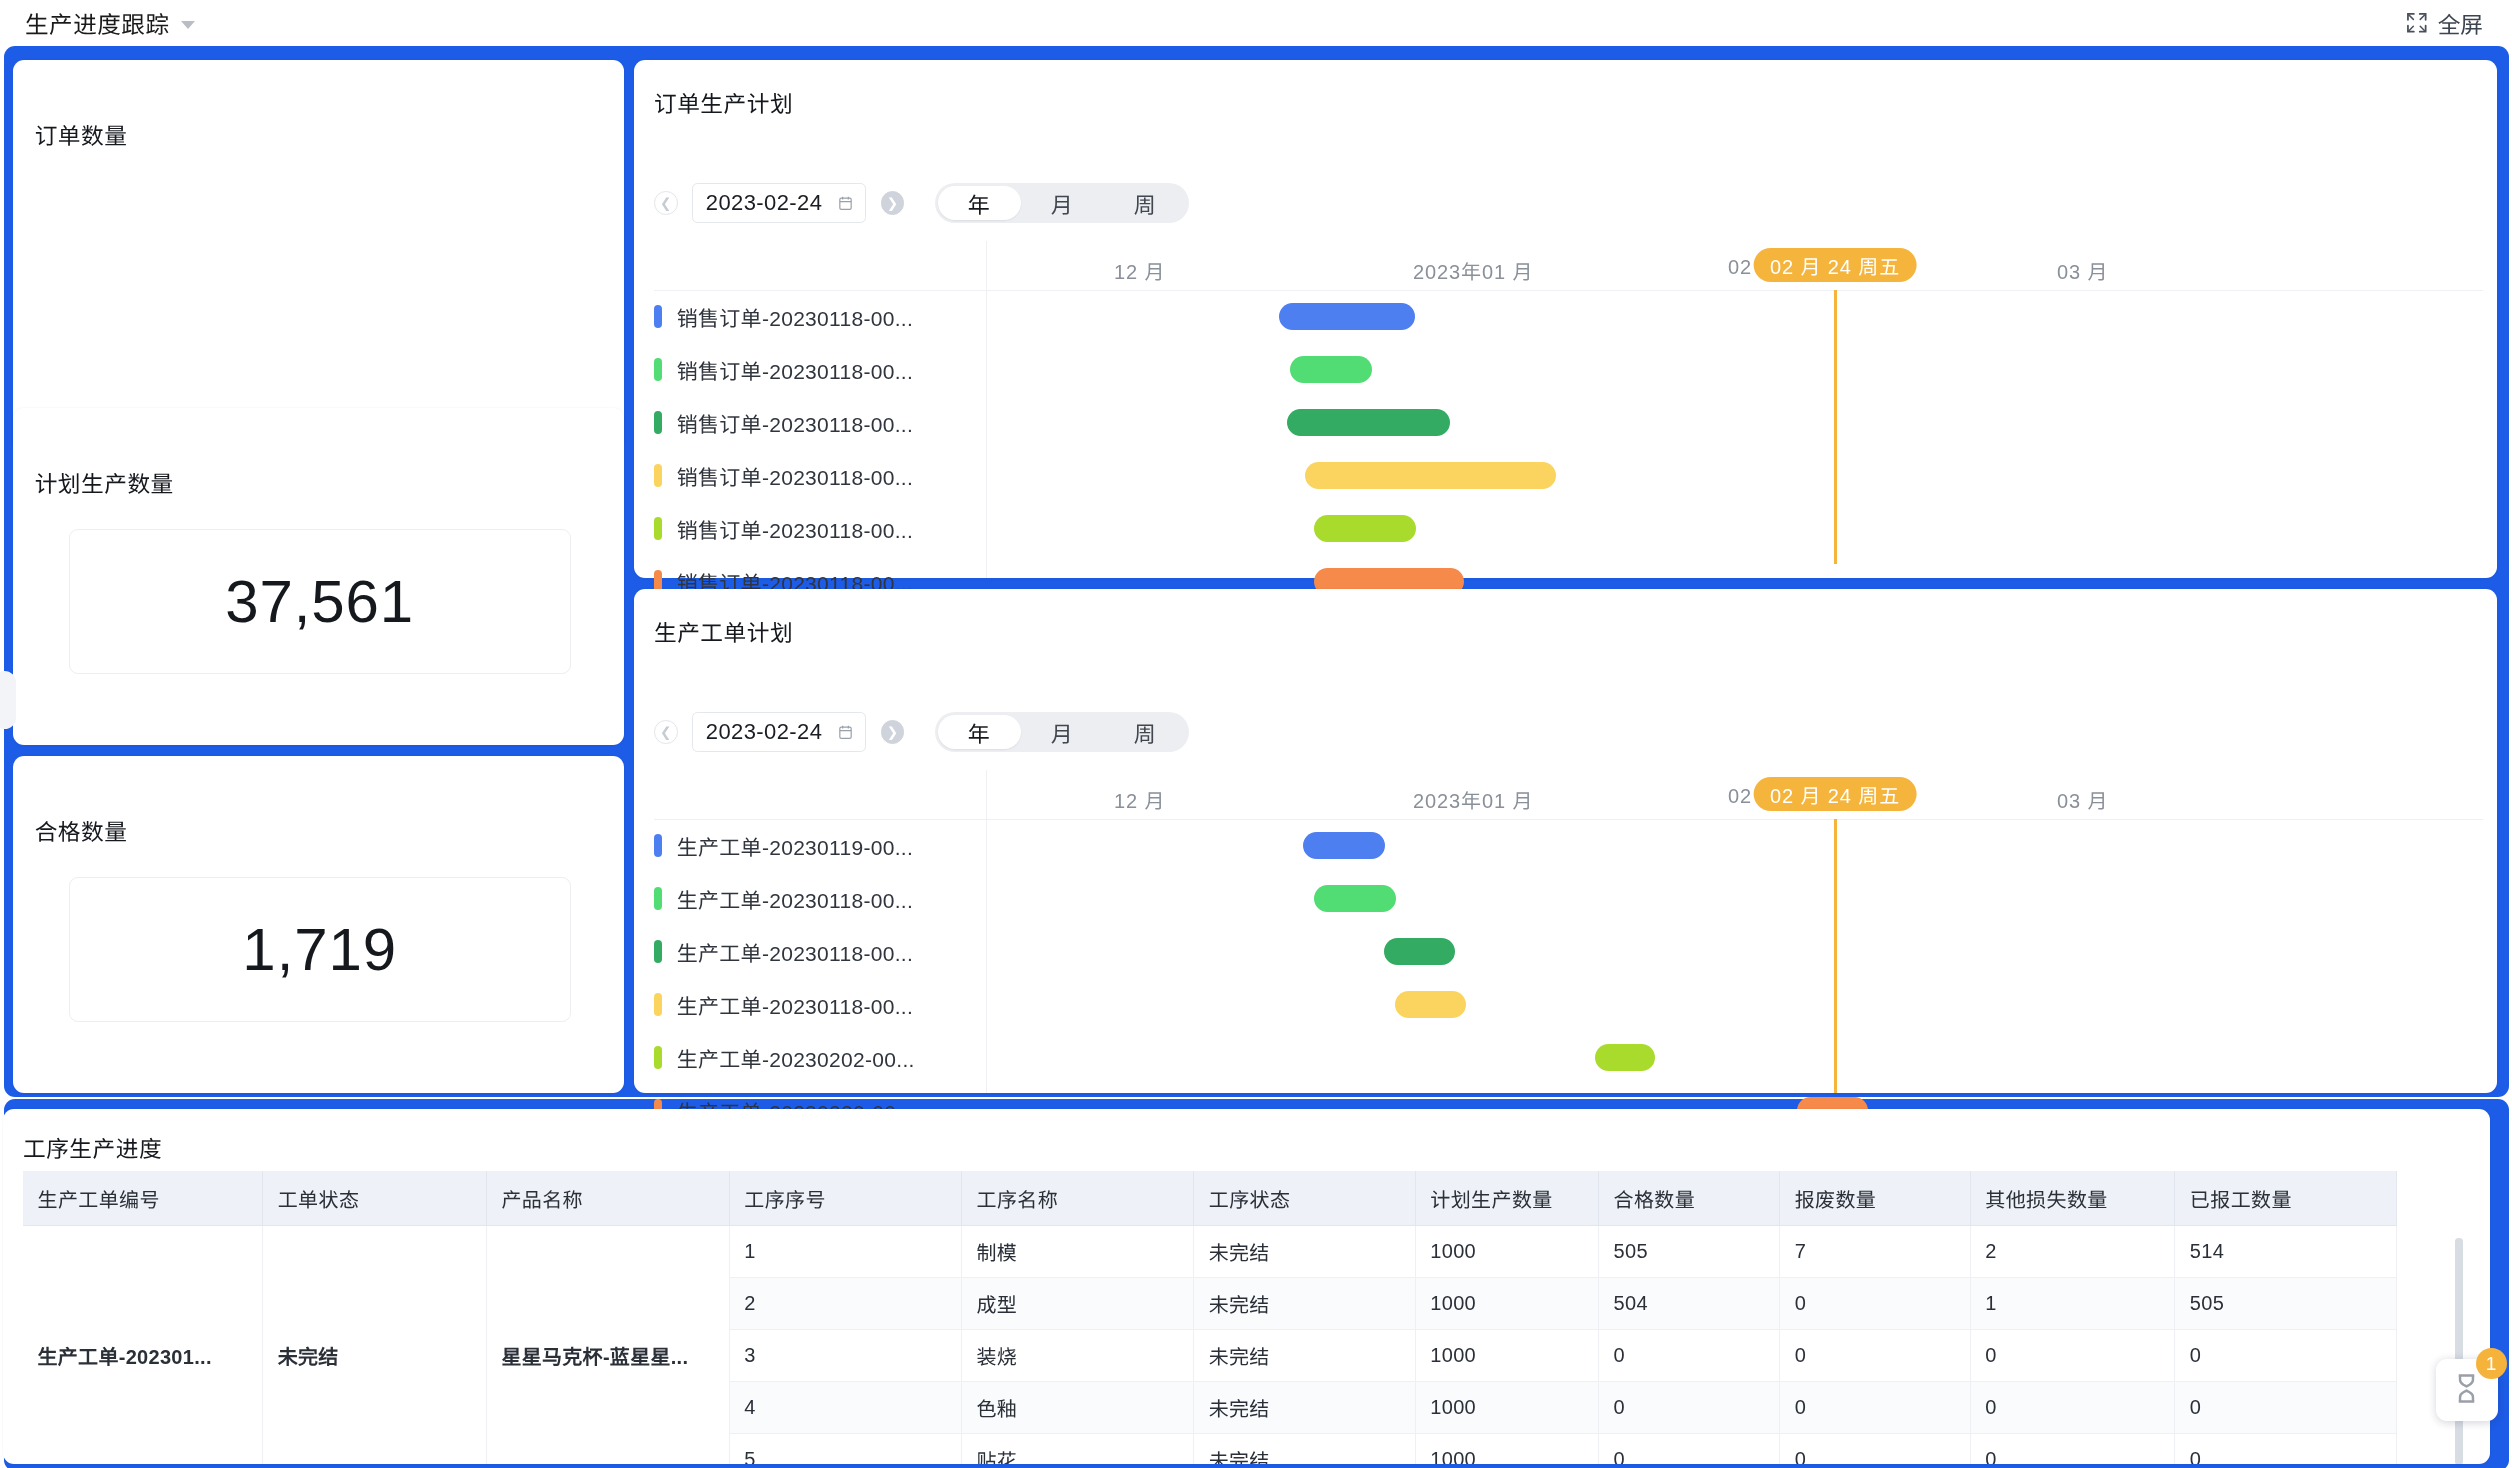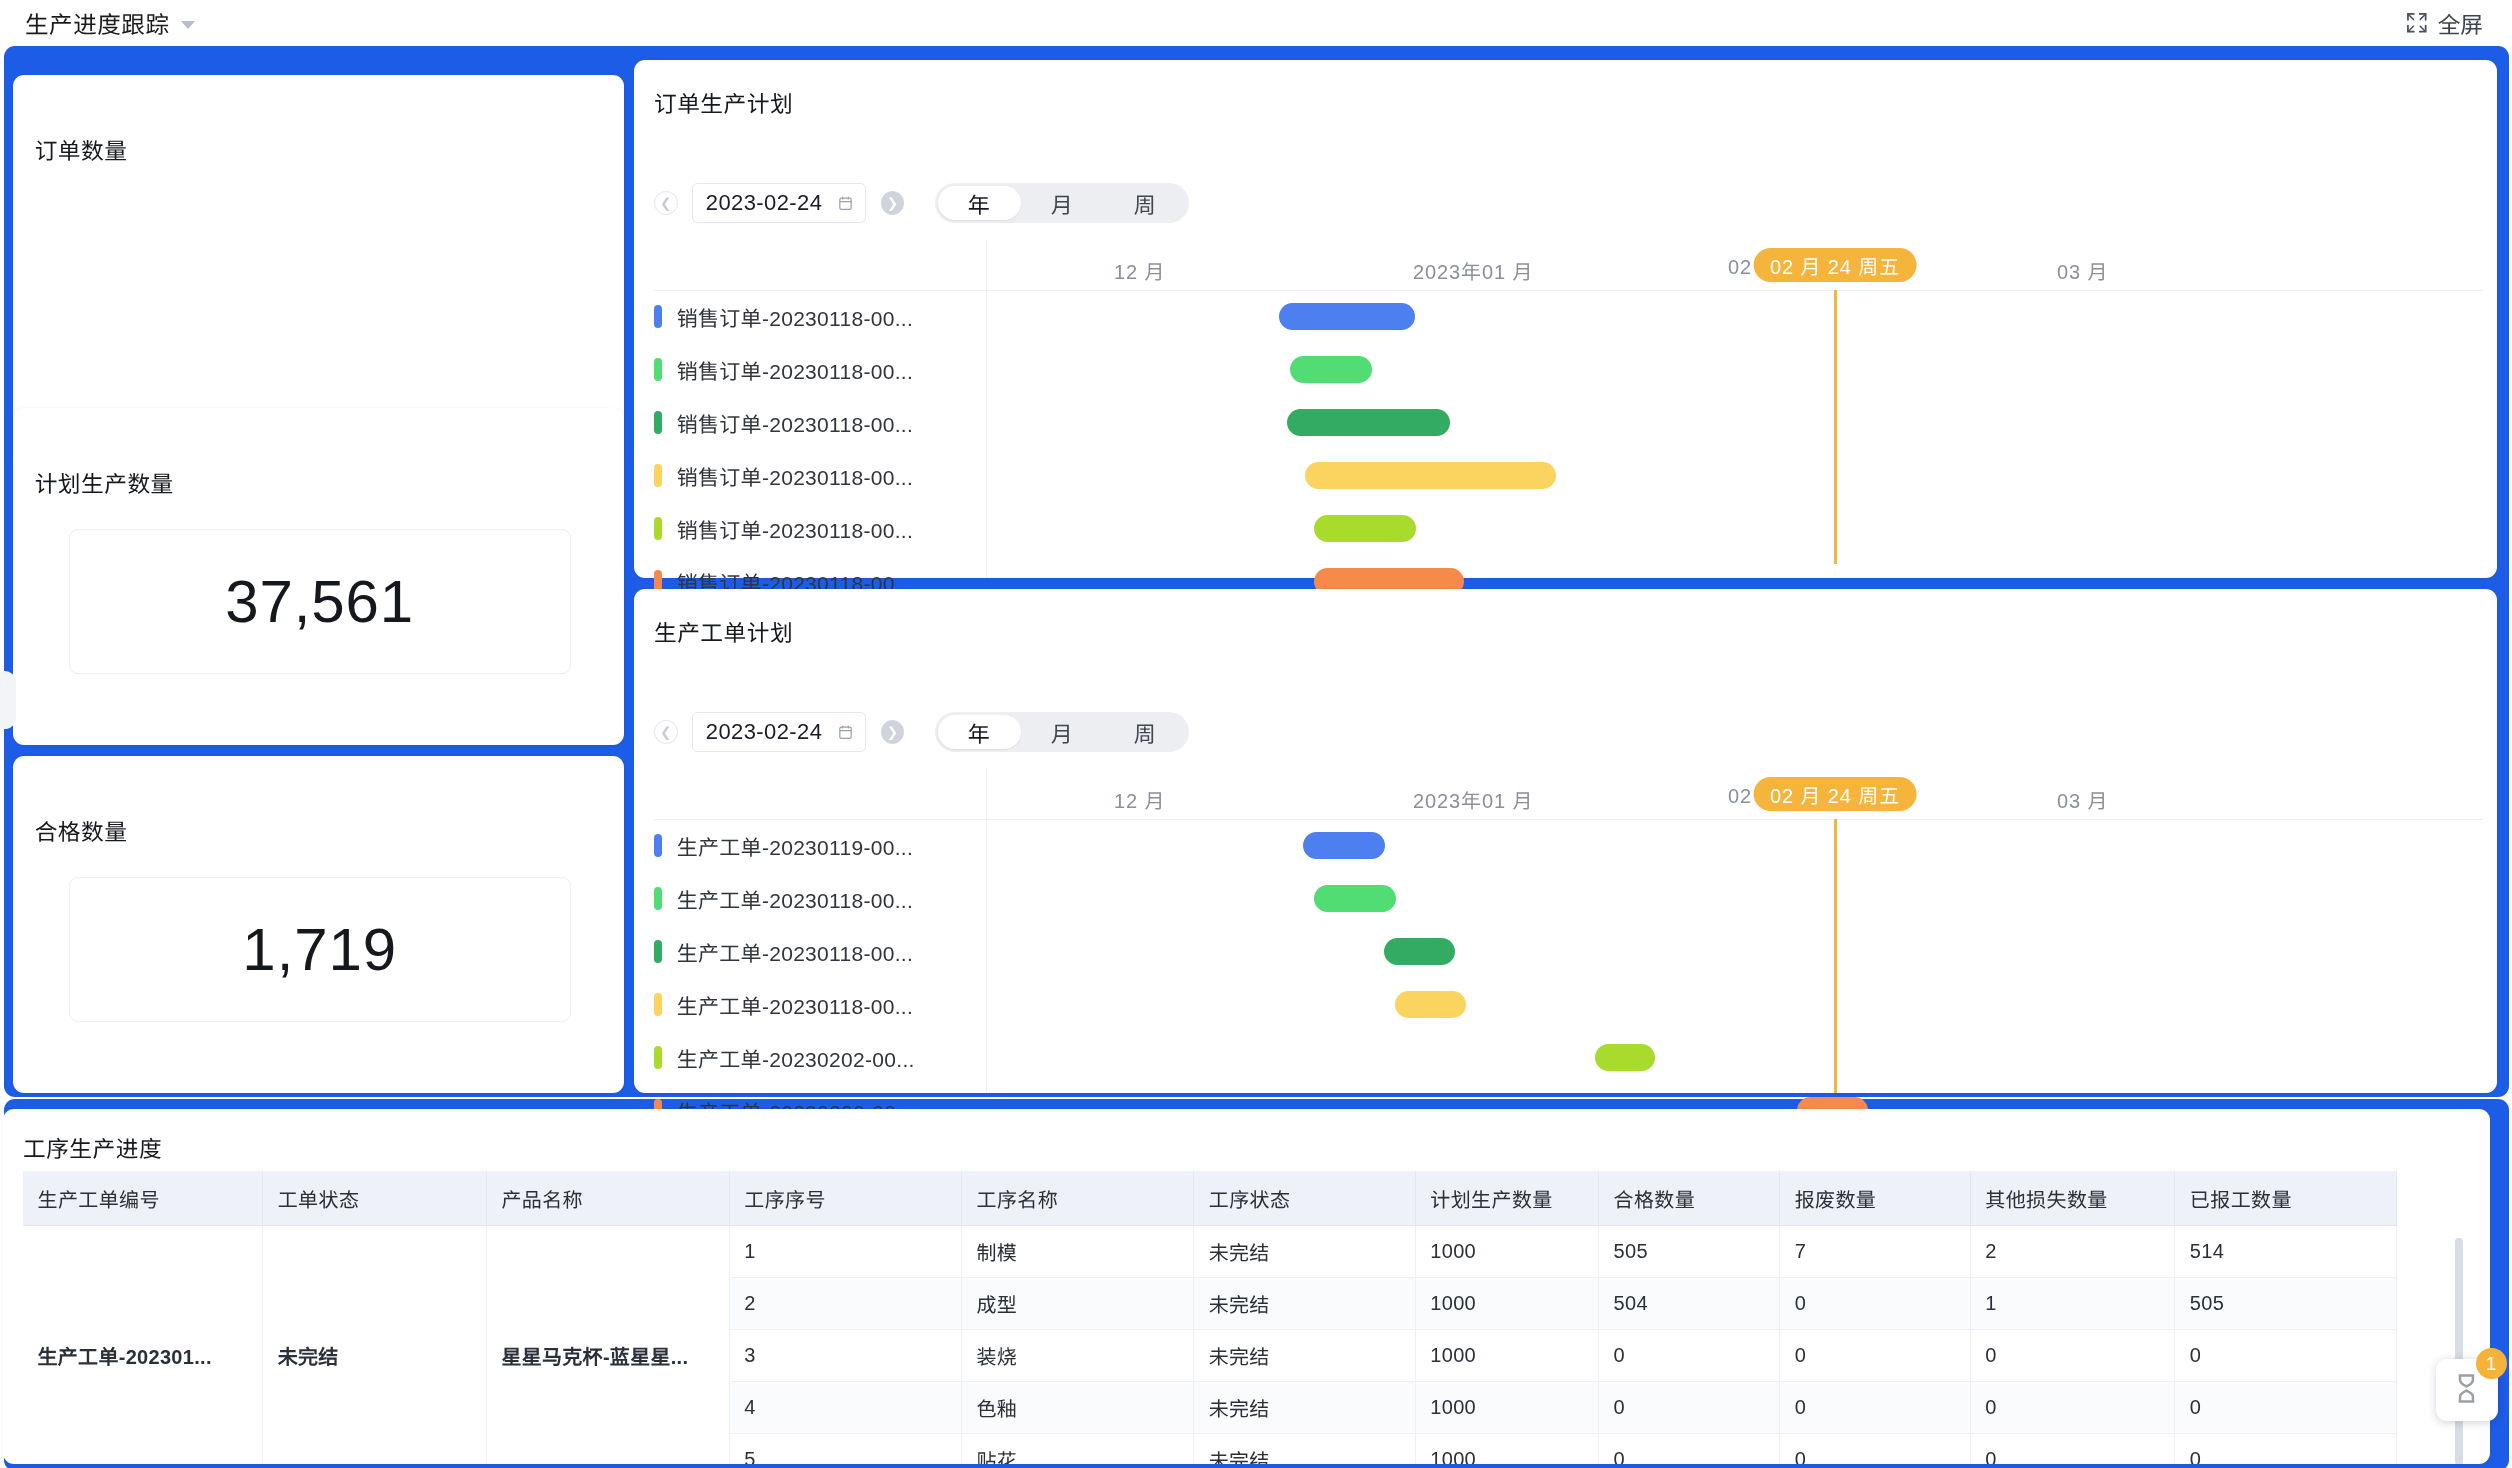--- a/index.html
+++ b/index.html
@@ -49,21 +49,21 @@
     position: absolute; background: #ffffff; border-radius: 11px;
     box-shadow: 0 0.9px 2.7px rgba(16,30,70,.06);
   }
   .card-title {
     font-size: 22.7px; color: #15181d; font-weight: 400;
     letter-spacing: 0.5px;
   }
 
   
   .kpi { left: 12.7px; width: 611px; }
-  .kpi-1 { top: 75px;  height: 391px; }
+  .kpi-1 { top: 60px;  height: 391px; }
   .kpi-2 { top: 408px; height: 337px; }
   .kpi-3 { top: 756px; height: 337px; }
   .kpi .card-title { position: absolute; left: 22px; top: 74px; transform: translateY(-50%); }
   .kpi-box {
     position: absolute; left: 56px; right: 53px; top: 121px; height: 145px;
     border: 0.9px solid #eceef2; border-radius: 9px;
     display: flex; align-items: center; justify-content: center;
   }
   .kpi-value {
     font-size: 60px; color: #15181d; font-weight: 400;

